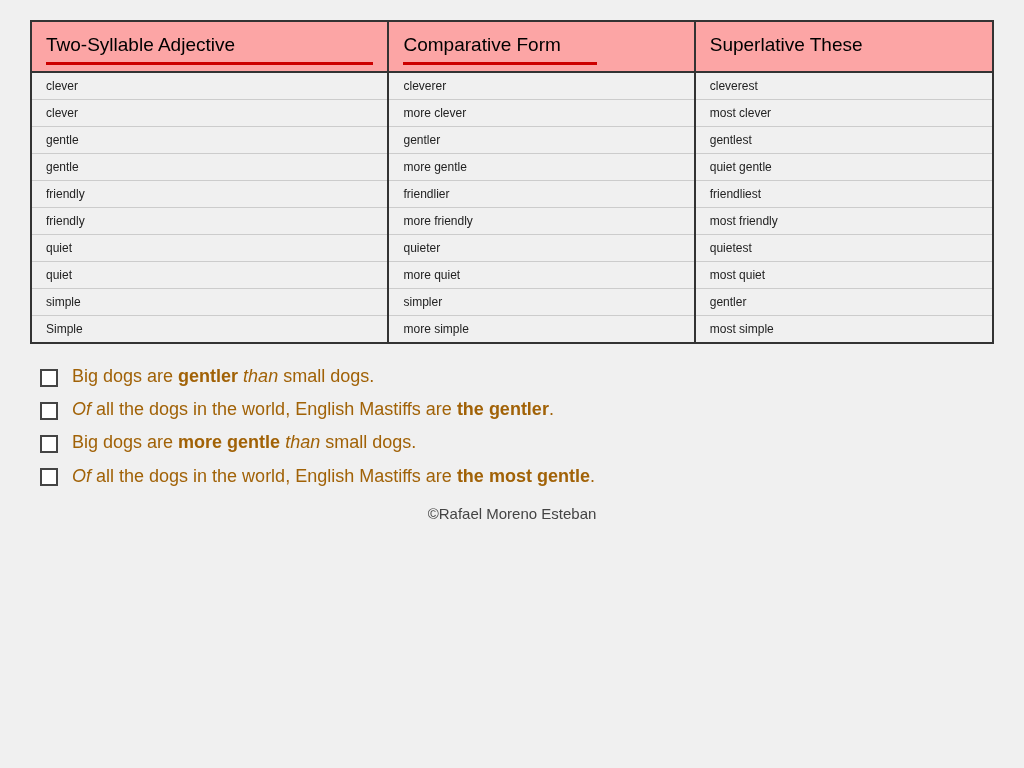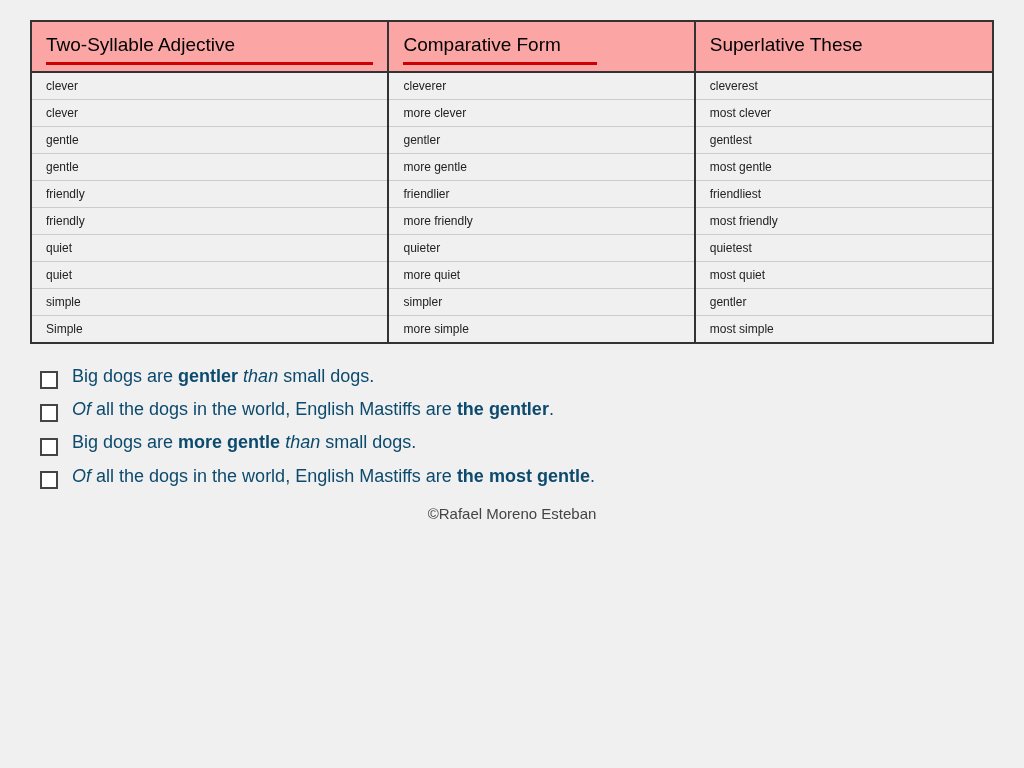--- a/index.html
+++ b/index.html
@@ -84,24 +84,24 @@
     }
 
     .bullets {
       list-style: none;
       padding-left: 10px;
       margin-bottom: 16px;
     }
 
     .bullets li {
       display: flex;
-      align-items: flex-end;
+      align-items: center;
       margin-bottom: 8px;
       font-size: 18px;
-      color: #0c4a6e;
+      color: #a16207;
     }
 
     .checkbox-icon {
       display: inline-block;
       width: 18px;
       height: 18px;
       border: 2px solid #444;
       margin-right: 14px;
       margin-top: 2px;
       flex-shrink: 0;
@@ -155,21 +155,21 @@
             <td>most clever</td>
           </tr>
           <tr>
             <td>gentle</td>
             <td>gentler</td>
             <td>gentlest</td>
           </tr>
           <tr>
             <td>gentle</td>
             <td>more gentle</td>
-            <td>most gentle</td>
+            <td>quiet gentle</td>
           </tr>
           <tr>
             <td>friendly</td>
             <td>friendlier</td>
             <td>friendliest</td>
           </tr>
           <tr>
             <td>friendly</td>
             <td>more friendly</td>
             <td>most friendly</td>

